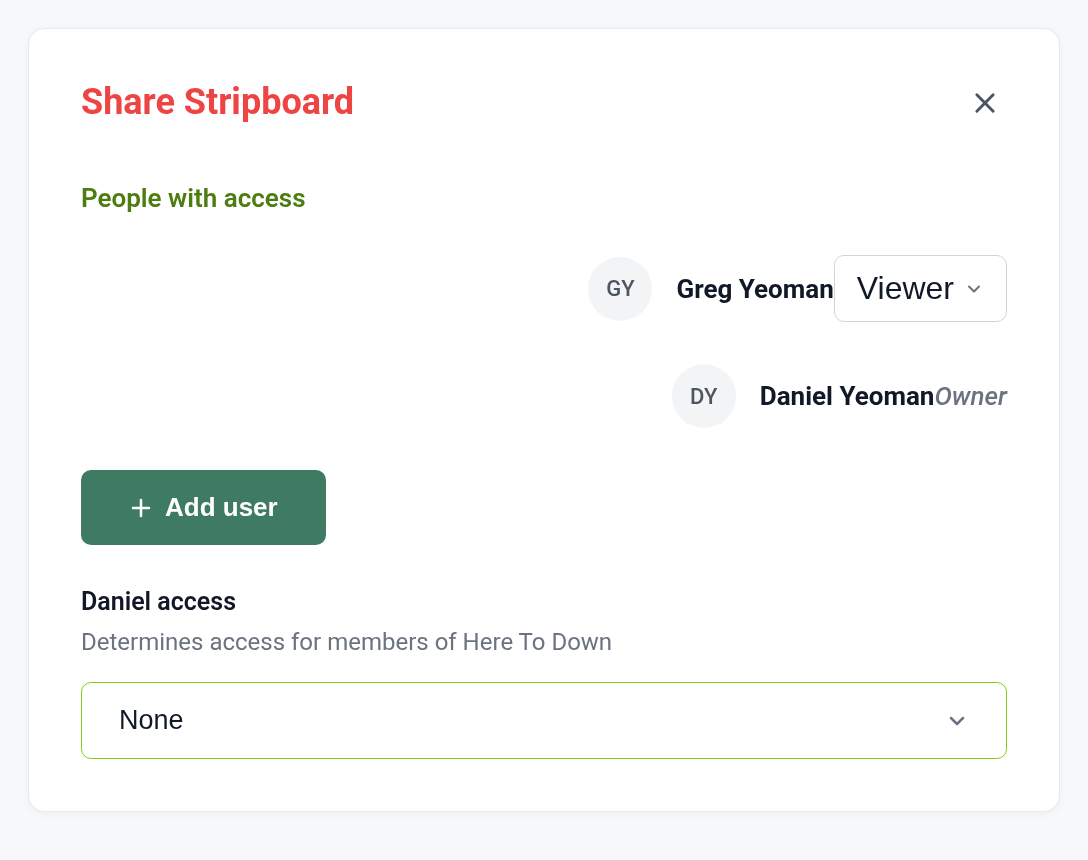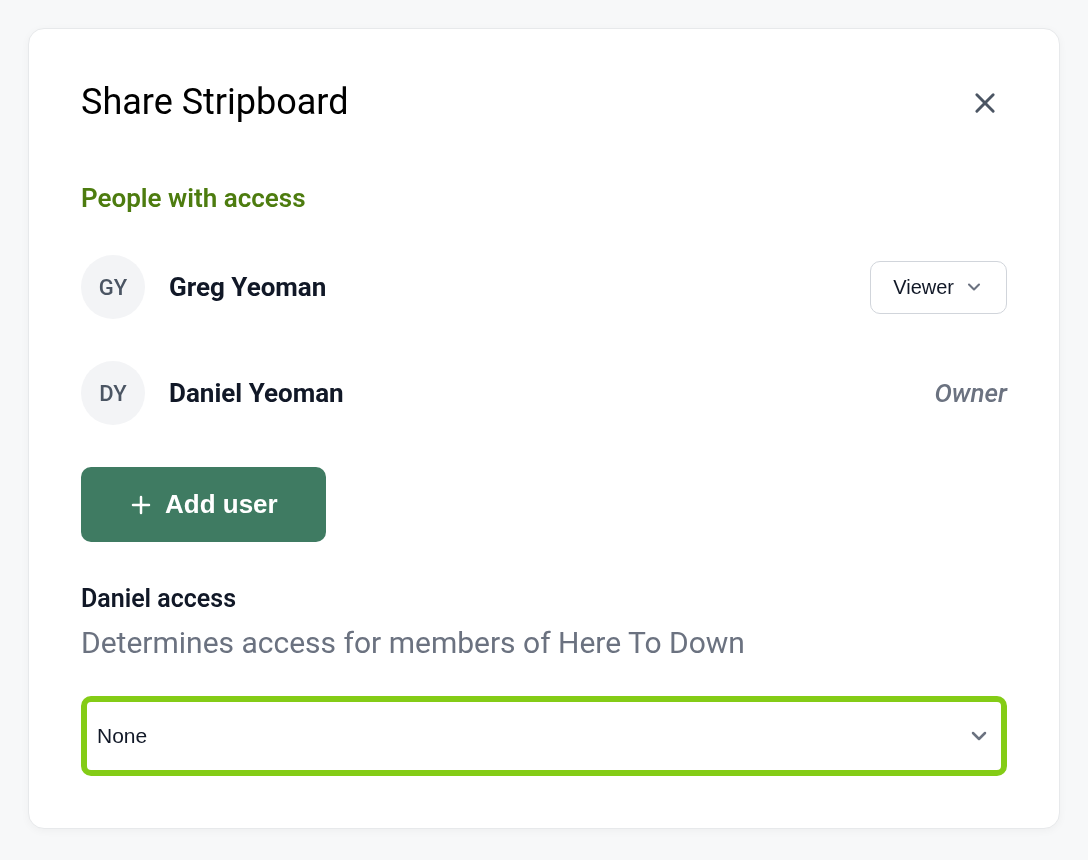--- a/index.html
+++ b/index.html
@@ -35,34 +35,34 @@
       display: flex;
       align-items: center;
       justify-content: center;
     }
     .close-btn svg {
       width: 28px;
       height: 28px;
     }
     .title {
       font-size: 36px;
-      font-weight: 400;
-      color: #000000;
+      font-weight: 700;
+      color: #ef4444;
       margin-bottom: 60px;
     }
     .section-heading {
       font-size: 26px;
       font-weight: 600;
       color: #4d7c0f;
       margin-bottom: 42px;
     }
     .user-row {
       display: flex;
       align-items: center;
-      justify-content: space-between;
+      justify-content: flex-end;
       margin-bottom: 42px;
     }
     .user-left {
       display: flex;
       align-items: center;
       gap: 24px;
     }
     .avatar {
       width: 64px;
       height: 64px;
@@ -82,21 +82,21 @@
     }
     .role-select {
       display: flex;
       align-items: center;
       gap: 10px;
       border: 1px solid #d1d5db;
       border-radius: 10px;
       padding: 14px 22px;
       background: #ffffff;
       cursor: pointer;
-      font-size: 20px;
+      font-size: 32px;
       font-weight: 500;
       color: #111827;
     }
     .role-select svg {
       width: 20px;
       height: 20px;
       color: #6b7280;
     }
     .owner-label {
       font-size: 26px;
@@ -122,36 +122,36 @@
       width: 24px;
       height: 24px;
     }
     .project-heading {
       font-size: 25px;
       font-weight: 600;
       color: #111827;
       margin-bottom: 12px;
     }
     .project-desc {
-      font-size: 30px;
+      font-size: 24px;
       font-weight: 400;
       color: #6b7280;
-      margin-bottom: 36px;
+      margin-bottom: 26px;
     }
     .project-select {
       display: flex;
       align-items: center;
       justify-content: space-between;
       width: 100%;
-      border: 6px solid #84cc16;
+      border: 1px solid #84cc16;
       border-radius: 10px;
-      padding: 22px 10px;
+      padding: 22px 37px;
       background: #ffffff;
       cursor: pointer;
-      font-size: 21px;
+      font-size: 27px;
       font-weight: 500;
       color: #111827;
     }
     .project-select svg {
       width: 24px;
       height: 24px;
       color: #6b7280;
     }
   </style>
 </head>

